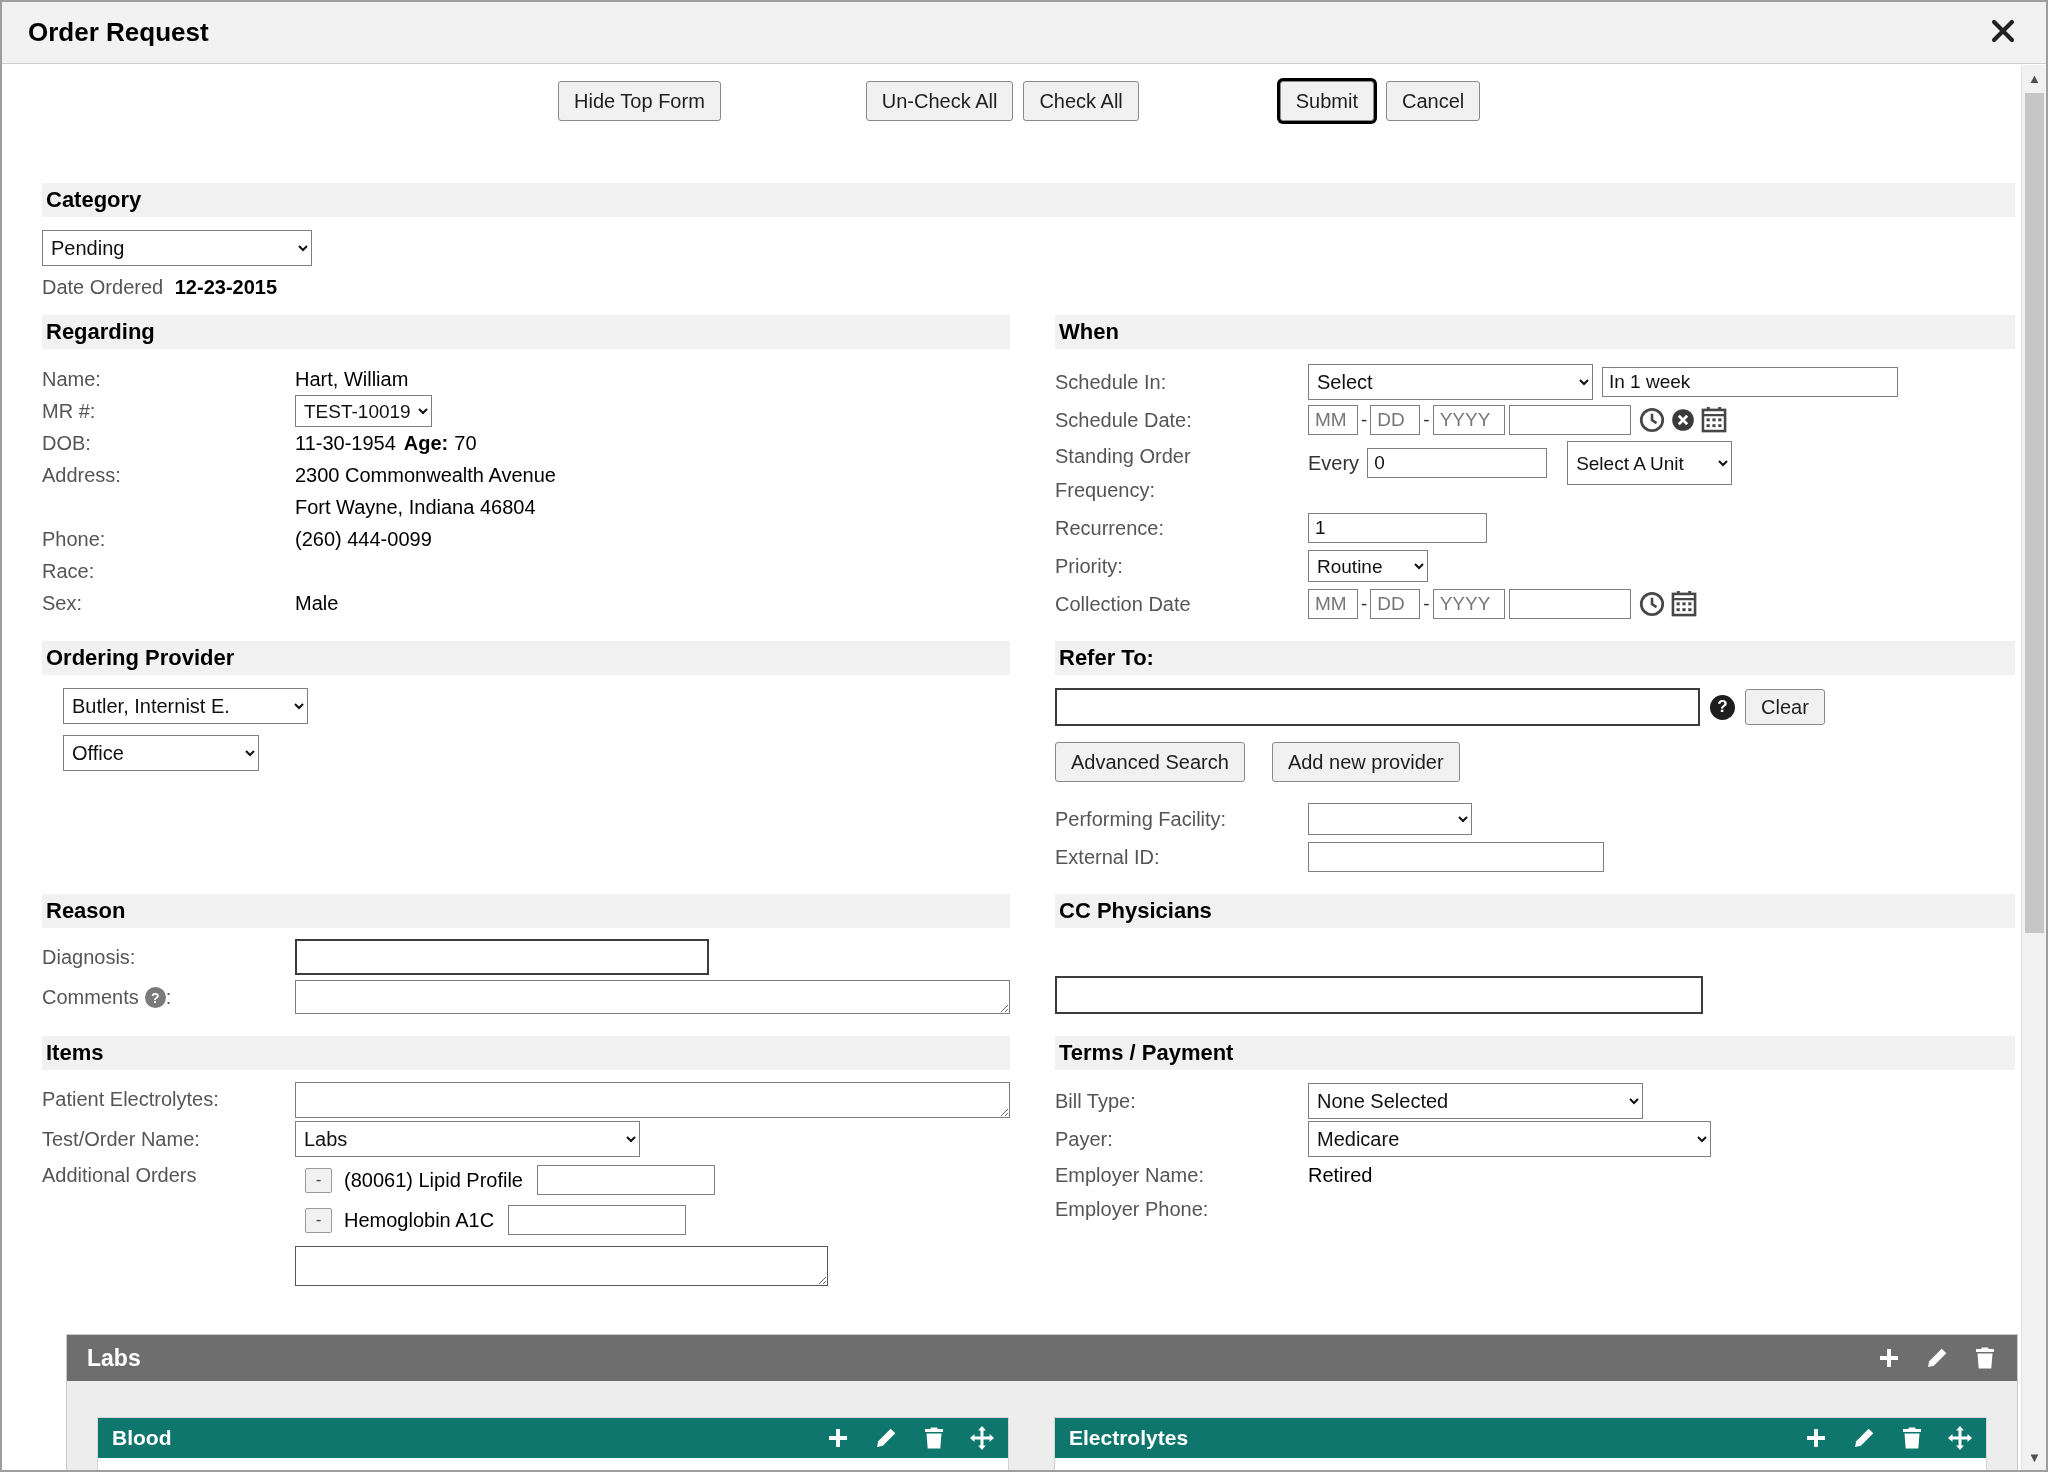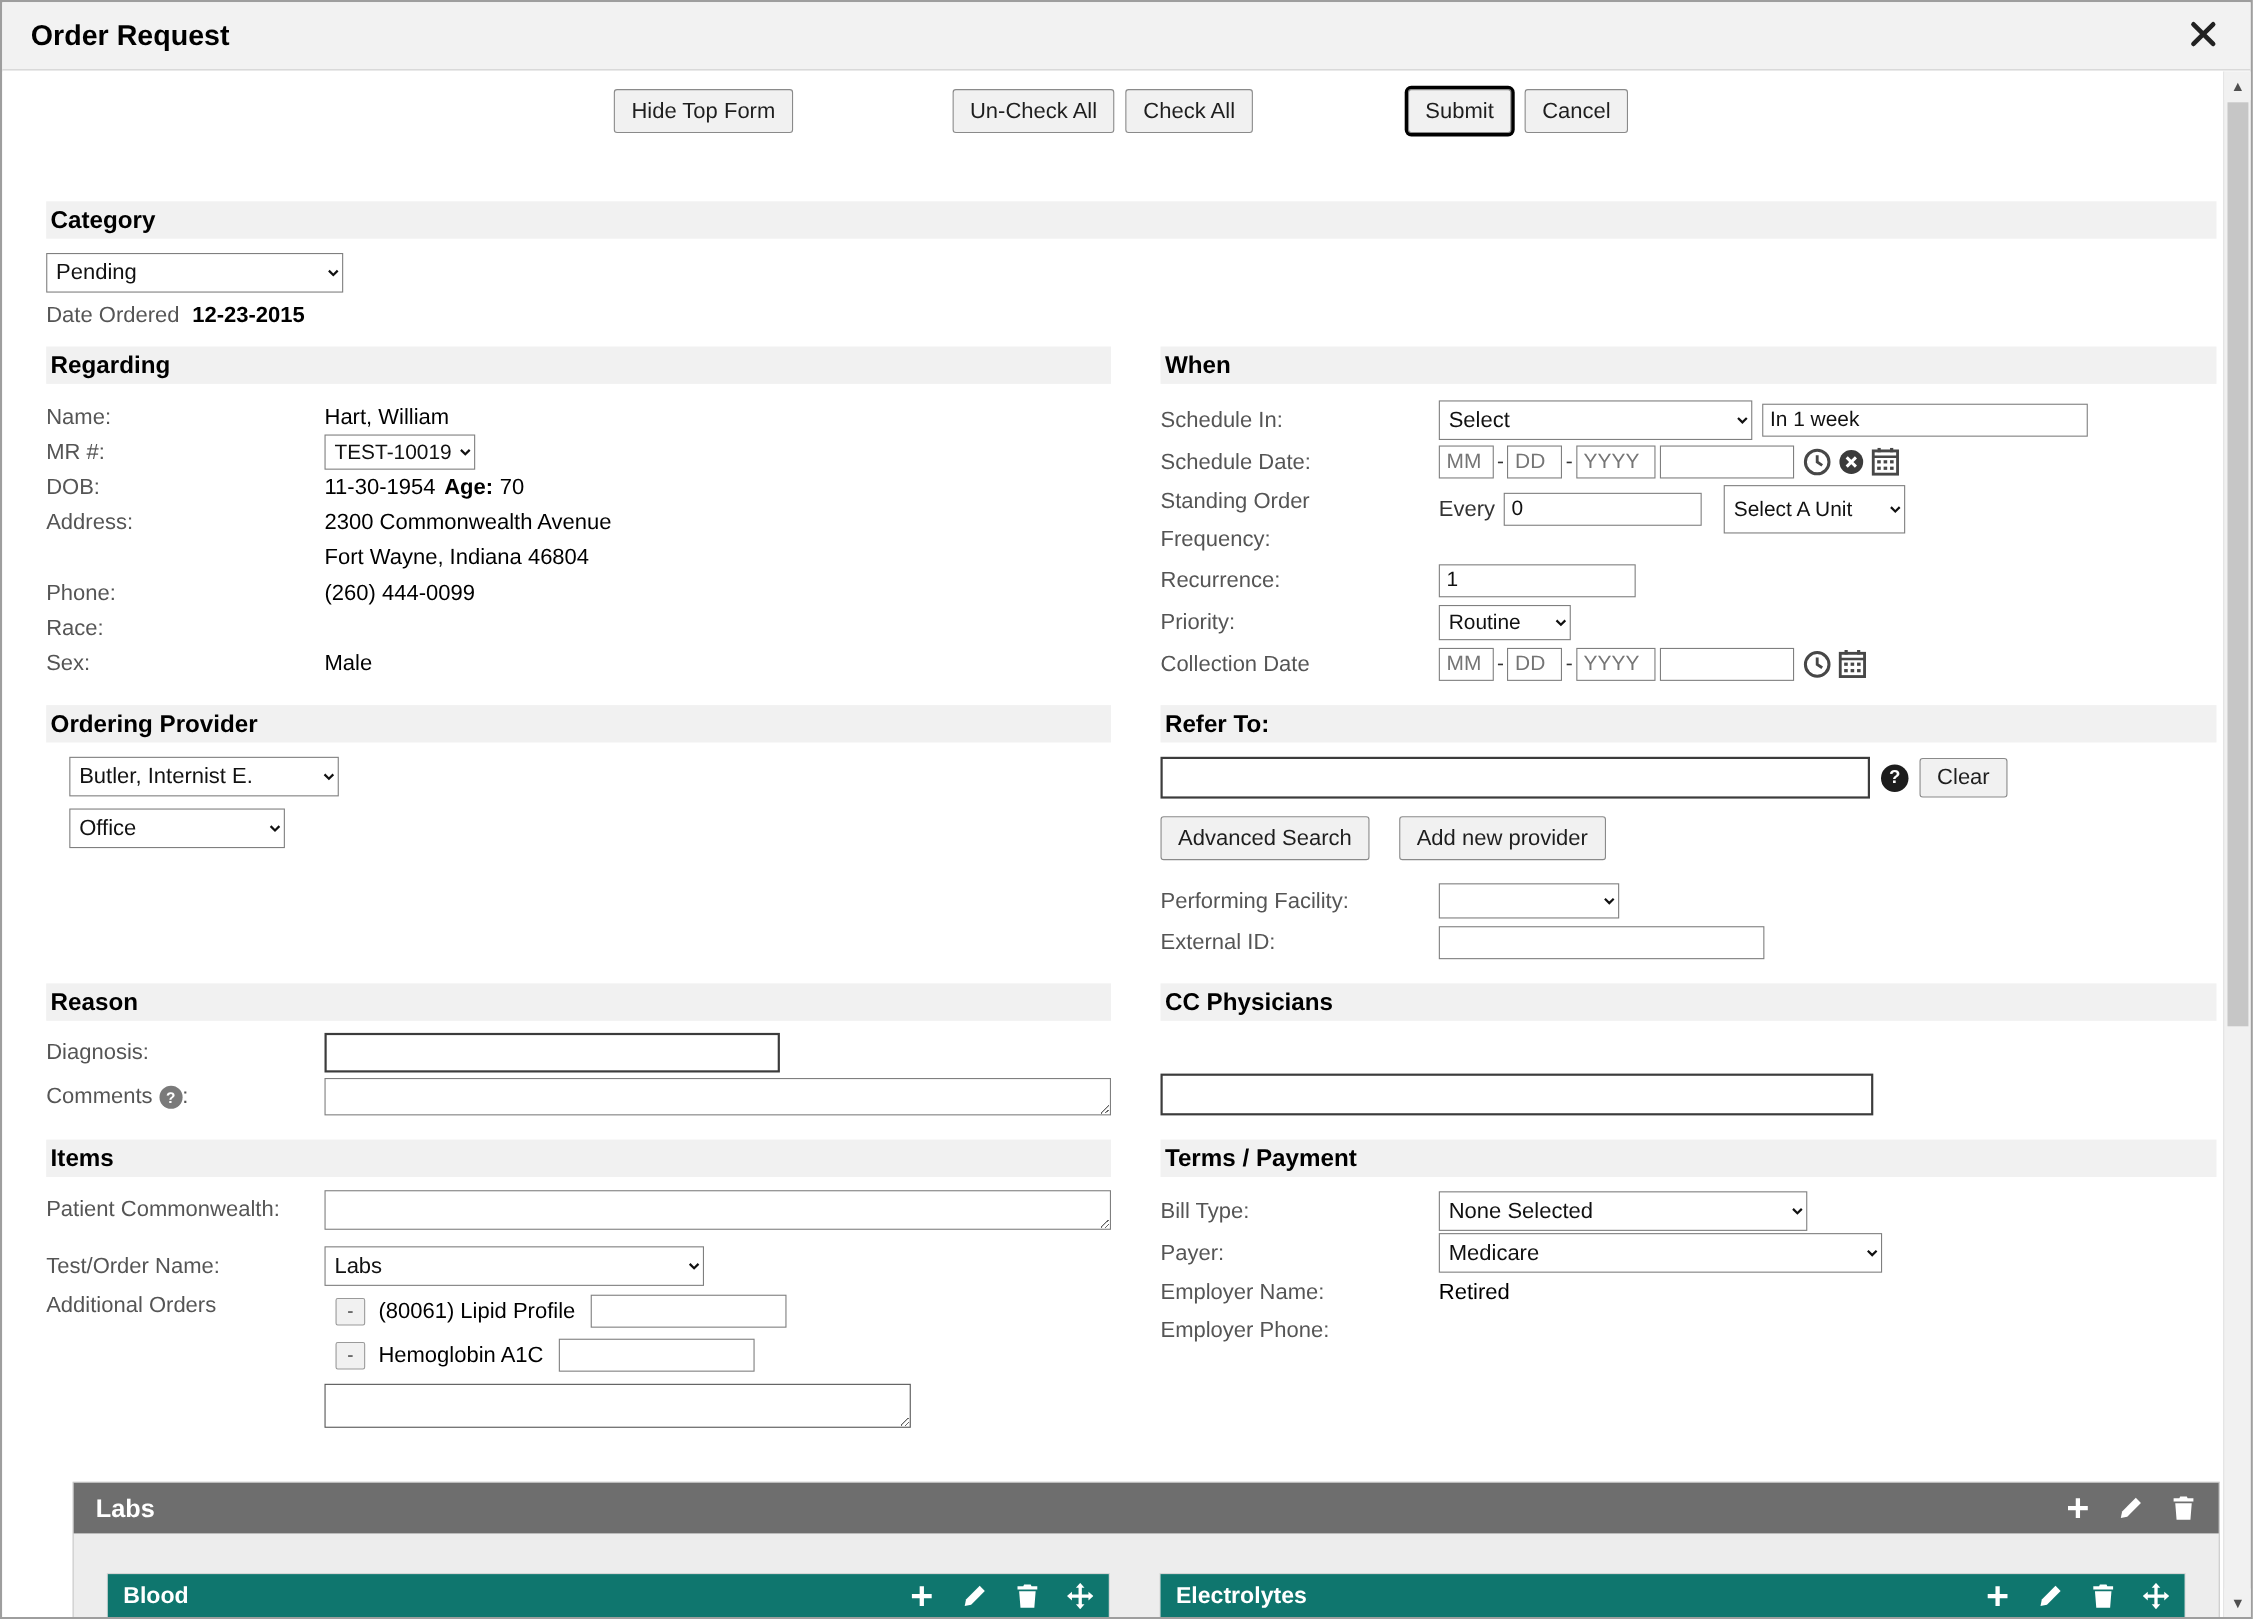--- a/index.html
+++ b/index.html
@@ -356,24 +356,24 @@
       <div style="margin-top:48px;">
         <input class="tin tin-dark" style="width: 648px;">
       </div>
     </div>
   </div>
 
   <div class="band" style="margin-top:18px;">
     <div>
       <div class="secbar">Items</div>
       <div class="wrow top" style="margin-top:12px;">
-        <span class="k" style="margin-top:6px;">Patient Commonwealth:</span>
+        <span class="k" style="margin-top:6px;">Patient Electrolytes:</span>
         <textarea class="tin" style="width: 718px; height: 36px;"></textarea>
       </div>
-      <div class="wrow" style="margin-top:12px;">
+      <div class="wrow" style="margin-top:0;">
         <span class="k">Test/Order Name:</span>
         <select class="sel" style="width:345px;">
           <option>Labs</option>
         </select>
       </div>
       <div class="wrow top" style="margin-top:2px;">
         <span class="k" style="margin-top:4px;">Additional Orders</span>
         <span style="display:block;">
           <span style="display:flex; align-items:center; min-height:40px;">
             <button class="btn-minus" style="margin-left:10px;">-</button>

